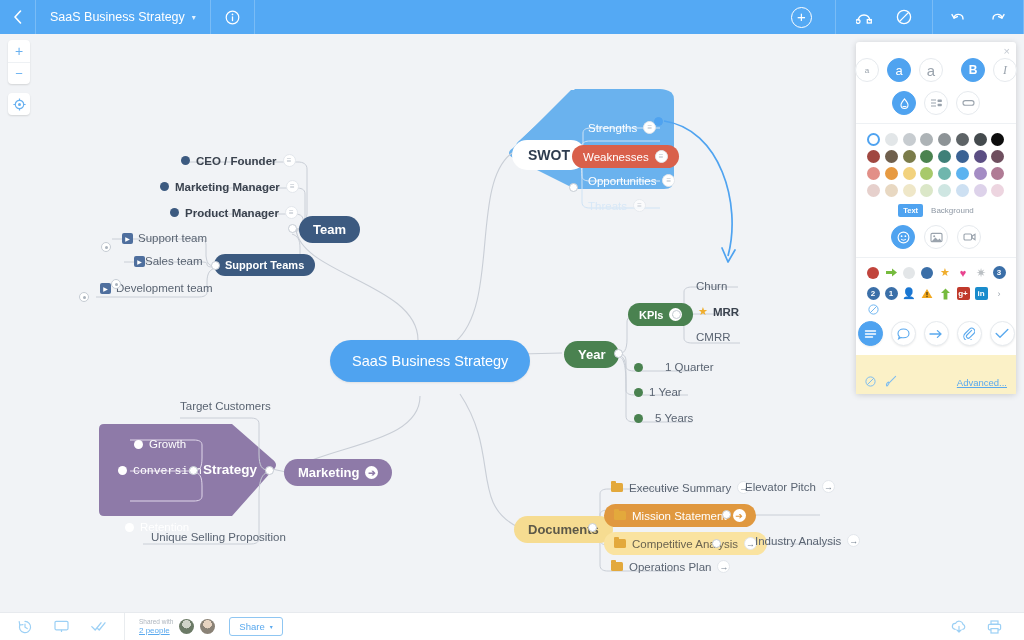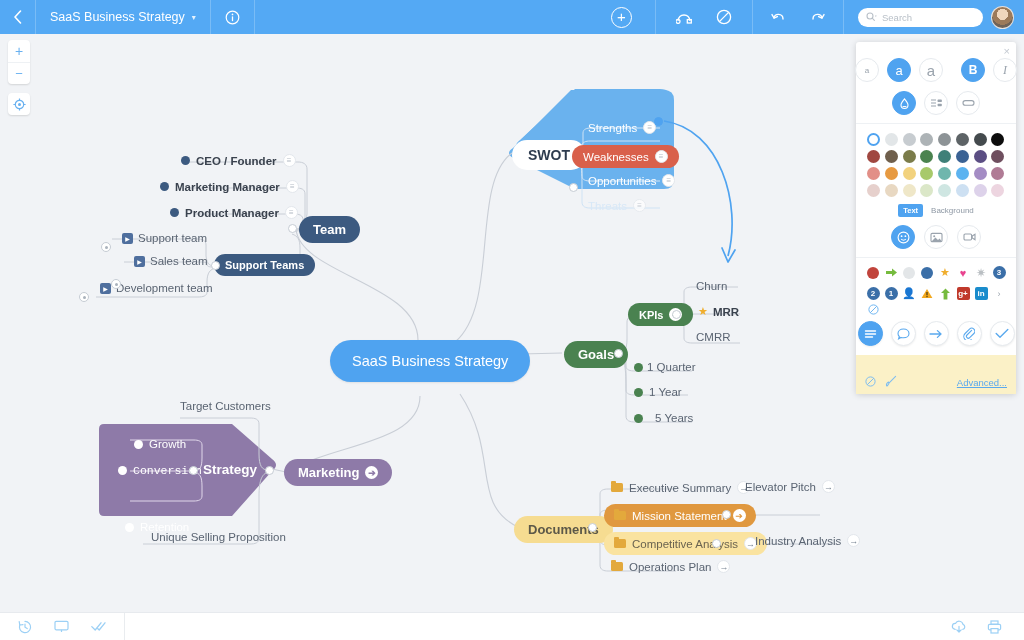--- a/index.html
+++ b/index.html
@@ -298,33 +298,20 @@
             <path d="M3 8 L1 4.6 M3 8 L6.4 6.6" stroke="#fff" stroke-width="1.4" fill="none" stroke-linecap="round"></path>
           </svg>
       </span>
       <span class="ico">
         <svg width="15" height="14" viewBox="0 0 15 14">
             <path d="M12 8 C12 3, 3 3, 3 9" stroke="#fff" stroke-width="1.4" fill="none" stroke-linecap="round"></path>
             <path d="M12 8 L14 4.6 M12 8 L8.6 6.6" stroke="#fff" stroke-width="1.4" fill="none" stroke-linecap="round"></path>
           </svg>
       </span>
     </div>
-    <div class="tb-cell tb-search">
-      <div class="searchbox">
-        <span class="ico">
-          <svg width="12" height="10" viewBox="0 0 12 10">
-              <circle cx="4" cy="4" r="3" stroke="#b9c0c8" stroke-width="1.1" fill="none"></circle>
-              <path d="M6.2 6.2 L8.4 8.4" stroke="#b9c0c8" stroke-width="1.1" stroke-linecap="round"></path>
-              <path d="M9 3.6 l1.7 0 l-.85 1.3 z" fill="#b9c0c8"></path>
-            </svg>
-        </span>
-        <span class="sph">Search</span>
-      </div>
-      <div class="avatar-top"></div>
-    </div>
   </div>
 
   <div class="canvas">
 
     <svg id="mapsvg" width="1024" height="578">
 
       <path d="M575 55 L660 55 Q672 55 672 67 L672 140 Q672 152 660 152 L575 152 L520 118 Q512 112 520 106 Z" fill="#6ab2ee" transform="translate(0,0)"></path>
       <path d="M571 56 L664 56 Q674 56 674 66 L674 145 Q674 155 664 155 L575 155 L513 124 Q505 119 513 114 Z" fill="#6ab2ee"></path>
 
       <path d="M104 390 L232 390 L272 425 Q280 431 272 437 L232 482 L104 482 Q99 482 99 477 L99 395 Q99 390 104 390 Z" fill="#8e7aa8"></path>
@@ -465,31 +452,31 @@
     </div>
     <div class="conn-dot" style="left:211px; top:227px;"></div>
 
     <div class="node" style="left:122px; top:198px;">
       <span class="vid-ico">▶</span>
       <span class="plain" style="margin-left:5px">Support team</span>
     </div>
     <div class="collapse-dot" style="left:101px; top:208px;"></div>
     <div class="node" style="left:134px; top:221px;">
       <span class="vid-ico">▶</span>
-      <span class="plain" style="margin-left:5px">Sales team</span>
+      <span class="plain" style="">Sales team</span>
     </div>
     <div class="collapse-dot" style="left:111px; top:245px;"></div>
     <div class="node" style="left:100px; top:248px;">
       <span class="vid-ico">▶</span>
       <span class="plain" style="margin-left:5px">Development team</span>
     </div>
     <div class="collapse-dot" style="left:79px; top:258px;"></div>
 
     <div class="node" style="left:564px; top:307px;">
-      <div class="pill n-goals">Goals</div>
+      <div class="pill n-goals">Year</div>
     </div>
     <div class="conn-dot" style="left:614px; top:315px;"></div>
 
     <div class="node" style="left:628px; top:269px;">
       <div class="pill small n-kpis">
         <span>KPIs</span>
         <span class="badge-ico" style="background:#fff;color:#4a8250;font-size:9px">➔</span>
       </div>
     </div>
     <div class="conn-dot" style="left:672px; top:276px;"></div>
@@ -500,21 +487,21 @@
     <div class="node" style="left:698px; top:271px;">
       <span class="star-ico">★</span>
       <span class="plain bold" style="margin-left:5px">MRR</span>
     </div>
     <div class="node" style="left:696px; top:297px;">
       <span class="plain">CMRR</span>
     </div>
 
     <div class="node" style="left:634px; top:327px;">
       <span class="dot green"></span>
-      <span class="plain" style="margin-left:4px">1 Quarter</span>
+      <span class="plain" style="margin-left:22px">1 Quarter</span>
     </div>
     <div class="node" style="left:634px; top:352px;">
       <span class="dot green"></span>
       <span class="plain" style="margin-left:6px">1 Year</span>
     </div>
     <div class="node" style="left:634px; top:378px;">
       <span class="dot green"></span>
       <span class="plain" style="margin-left:12px">5 Years</span>
     </div>
 
@@ -809,20 +796,32 @@
             <path d="M7.5 9.8 V12" stroke="#9cd0f5" stroke-width="1.2"></path>
           </svg>
       </span>
       <span class="ico">
         <svg width="15" height="11" viewBox="0 0 15 11">
             <path d="M0.8 5.6 L4.2 9 L10 1.8" stroke="#9cd0f5" stroke-width="1.3" fill="none" stroke-linecap="round" stroke-linejoin="round"></path>
             <path d="M6.6 7.6 L8.2 9 L14 1.8" stroke="#9cd0f5" stroke-width="1.3" fill="none" stroke-linecap="round" stroke-linejoin="round"></path>
           </svg>
       </span>
     </div>
+    <div class="bb-shared">
+      <div class="shared-txt">
+        <div class="l1">Shared with</div>
+        <div class="l2">2 people</div>
+      </div>
+      <div class="mini-av a1"></div>
+      <div class="mini-av a2"></div>
+      <div class="share-btn">
+        <span>Share</span>
+        <span class="cr">▾</span>
+      </div>
+    </div>
     <div class="bb-right">
       <span class="ico">
         <svg width="16" height="14" viewBox="0 0 16 14">
             <path d="M4.2 9.4 a3 3 0 0 1 .3 -6 a4 4 0 0 1 7.5 1 a2.6 2.6 0 0 1 -.2 5" stroke="#9cd0f5" stroke-width="1.2" fill="none" stroke-linecap="round"></path>
             <path d="M8 6.4 V12 M5.8 9.8 L8 12 L10.2 9.8" stroke="#9cd0f5" stroke-width="1.2" fill="none" stroke-linecap="round" stroke-linejoin="round"></path>
           </svg>
       </span>
       <span class="ico">
         <svg width="15" height="14" viewBox="0 0 15 14">
             <rect x="4" y="1" width="7" height="3.2" stroke="#9cd0f5" stroke-width="1.2" fill="none"></rect>

